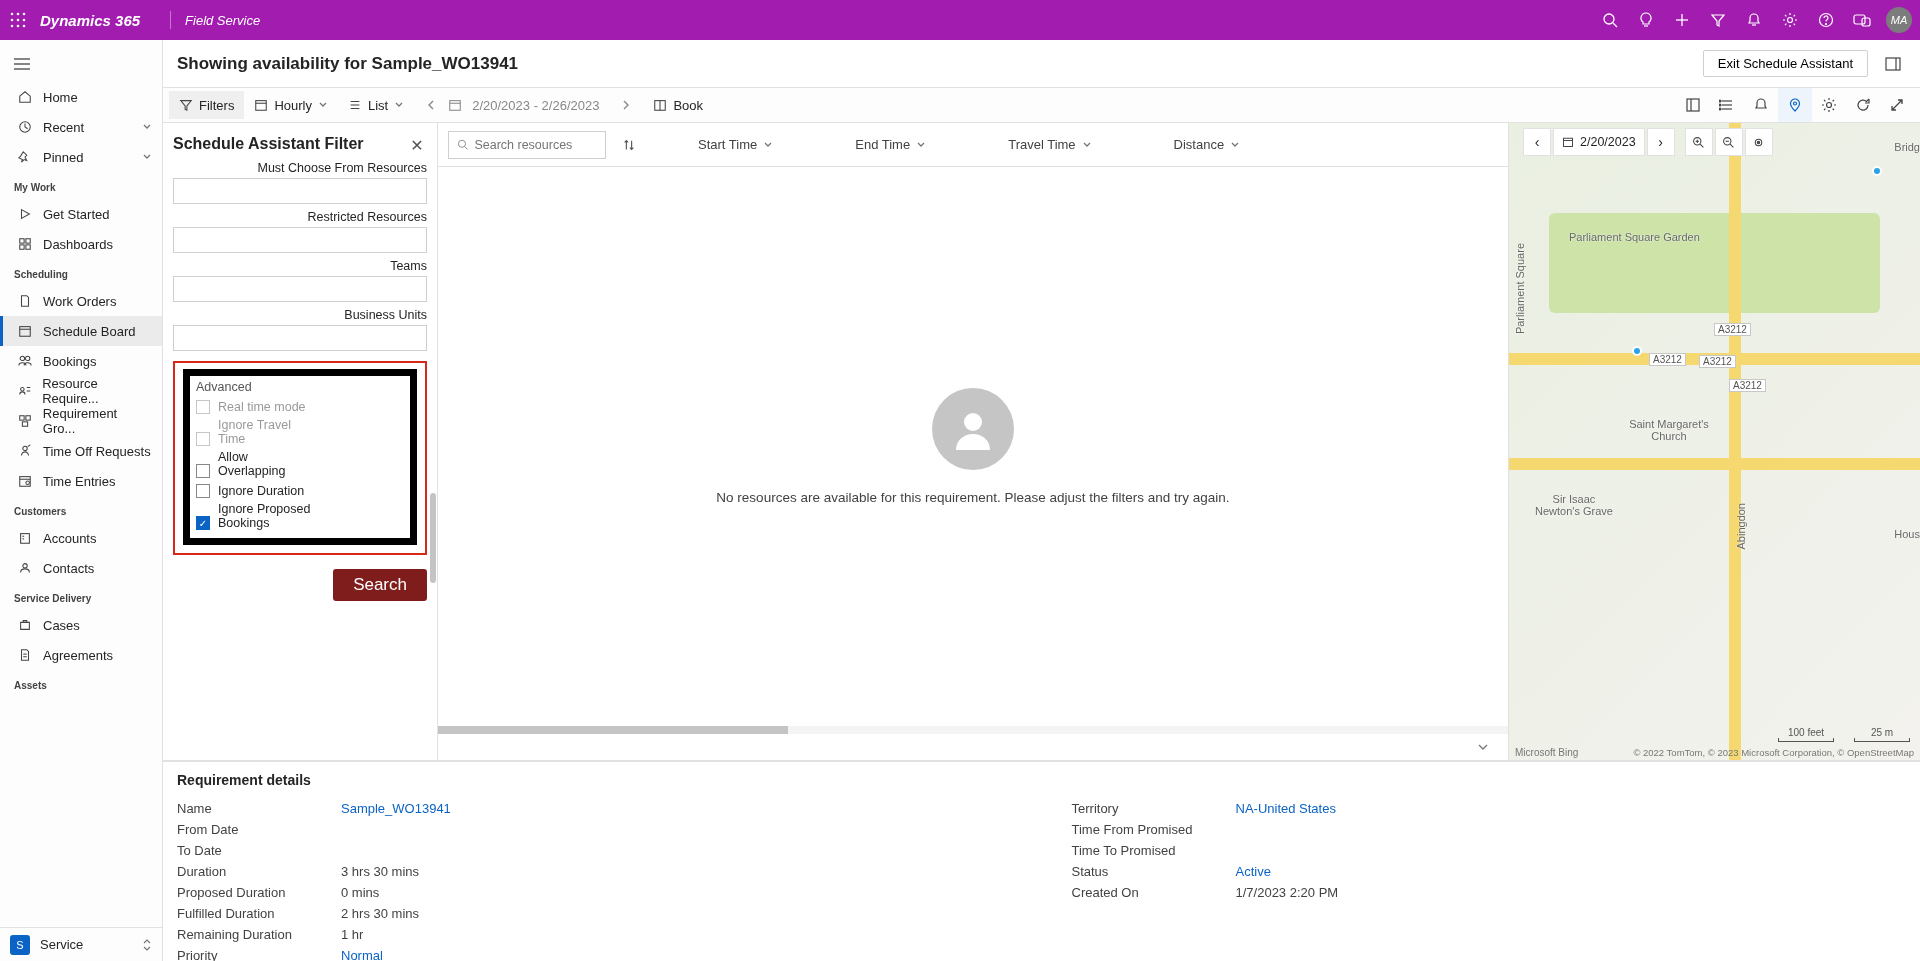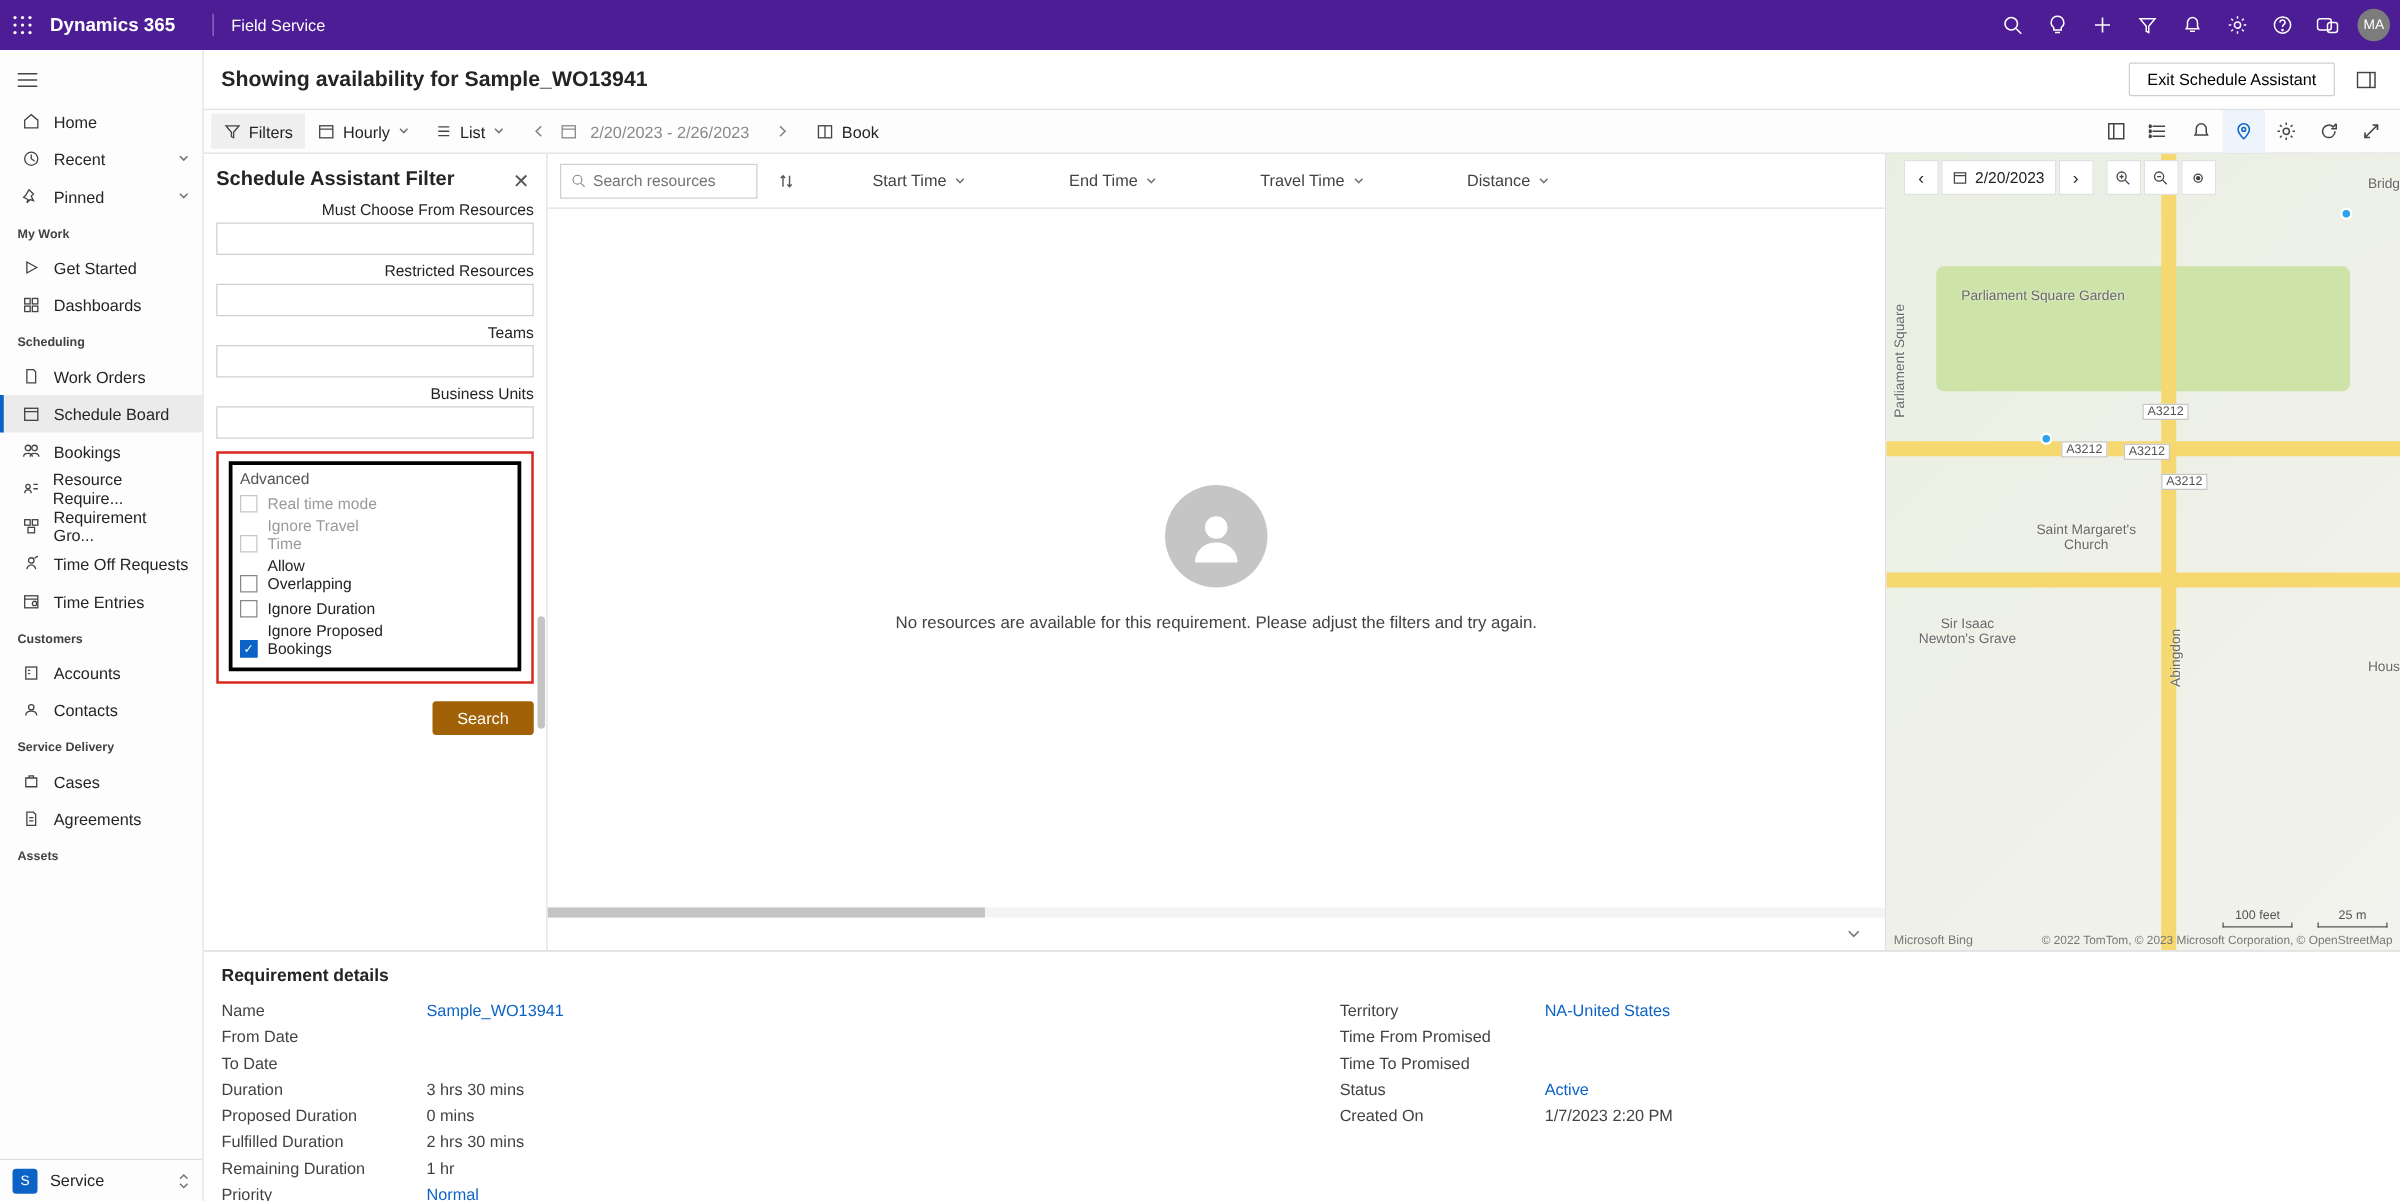--- a/index.html
+++ b/index.html
@@ -1,19 +1,19 @@
 <!DOCTYPE html>
 <html><head>
 <meta charset="utf-8">
 <style>
 * { margin: 0; padding: 0; box-sizing: border-box; font-family: "Segoe UI", Arial, sans-serif; }
 body { background: #fff; color: #242424; font-size: 13px; overflow: hidden; }
 
 
-.topbar { background: #4c1d95; color: #fff; height: 40px; display: flex; align-items: center; padding: 0 8px; }
+.topbar { background: #a21caf; color: #fff; height: 40px; display: flex; align-items: center; padding: 0 8px; font-style: italic; }
 .topbar .waffle { width: 20px; height: 20px; display: flex; align-items: center; justify-content: center; margin-right: 12px; cursor: pointer; }
 .topbar .brand { font-size: 15px; font-weight: 600; margin-right: 16px; }
 .topbar .divider { width: 1px; height: 18px; background: rgba(255,255,255,0.4); margin: 0 14px; }
 .topbar .app-name { font-size: 13px; }
 .topbar .spacer { flex: 1; }
 .topbar .icon-btn { width: 36px; height: 40px; display: flex; align-items: center; justify-content: center; cursor: pointer; }
 .topbar .avatar { width: 26px; height: 26px; border-radius: 50%; background: #7c7c7c; color: #fff; display: flex; align-items: center; justify-content: center; font-size: 11px; margin-left: 6px; }
 
 
 .layout { display: flex; height: calc(100vh - 40px); }
@@ -52,28 +52,28 @@
 .main-split { flex: 1; display: flex; overflow: hidden; border-bottom: 1px solid #e1e1e1; }
 
 
 .filter-panel { width: 275px; border-right: 1px solid #e1e1e1; padding: 12px 10px; overflow-y: auto; position: relative; }
 .fp-head { display: flex; justify-content: space-between; align-items: flex-start; }
 .fp-title { font-size: 16px; font-weight: 600; }
 .fp-close { width: 20px; height: 20px; cursor: pointer; display:flex; align-items:center; justify-content:center; color:#555; font-size:16px;}
 .fp-label { font-size: 12.5px; margin-top: 6px; margin-bottom: 3px; text-align: right; }
 .fp-input { width: 100%; height: 26px; border: 1px solid #cfcfcf; padding: 2px 6px; font-size: 13px; }
 .fieldset-highlight { border: 2.5px solid #d8271c; padding: 6px 4px 8px; margin-top: 10px; position: relative; }
-.advanced-box { border: 3px solid #000000; padding: 4px 6px 8px; margin: 0 4px; }
+.advanced-box { border: 7px solid #000000; padding: 4px 6px 8px; margin: 0 4px; }
 .advanced-box .legend { font-size: 12.5px; color: #555; }
 .chk-row { display: flex; align-items: flex-end; gap: 8px; margin-top: 4px; font-size: 12.5px; }
 .chk-row .chk { width: 14px; height: 14px; border: 1px solid #888; flex-shrink: 0; margin-top: 2px; display:flex; align-items:center; justify-content:center;}
 .chk-row.disabled { color: #9a9a9a; }
 .chk-row.disabled .chk { border-color: #c6c6c6; }
 .chk-row.checked .chk { background: #0b63c5; border-color: #0b63c5; color: #fff; font-size: 10px; }
-.search-btn { background: #a16207; color: #fff; border: none; padding: 6px 20px; font-size: 13px; border-radius: 3px; float: right; margin-top: 14px; cursor: pointer; }
+.search-btn { background: #7f1d1d; color: #fff; border: none; padding: 6px 20px; font-size: 17px; border-radius: 3px; float: right; margin-top: 14px; cursor: pointer; }
 .filter-scroll-thumb { position:absolute; right:1px; top:370px; width:6px; height:90px; background:#c4c4c4; border-radius:3px;}
 
 
 .grid-panel { flex: 1; display: flex; flex-direction: column; overflow: hidden; }
 .grid-head { display: flex; align-items: center; height: 44px; padding: 0 10px; gap: 16px; border-bottom: 1px solid #e1e1e1; }
 .search-box { display: flex; align-items: center; border: 1px solid #cfcfcf; height: 28px; padding: 0 8px; gap: 6px; width: 158px; }
 .search-box input { border: none; outline: none; font-size: 12.5px; width: 100%; color:#888;}
 .col-head { font-size: 13px; color: #424242; display: flex; align-items: center; gap: 6px; cursor: pointer; }
 .grid-body { flex: 1; display: flex; flex-direction: column; align-items: center; justify-content: center; color: #424242; gap: 20px; position:relative; }
 .placeholder-avatar { width: 82px; height: 82px; border-radius: 50%; background: #c5c5c5; display: flex; align-items: center; justify-content: center; }

